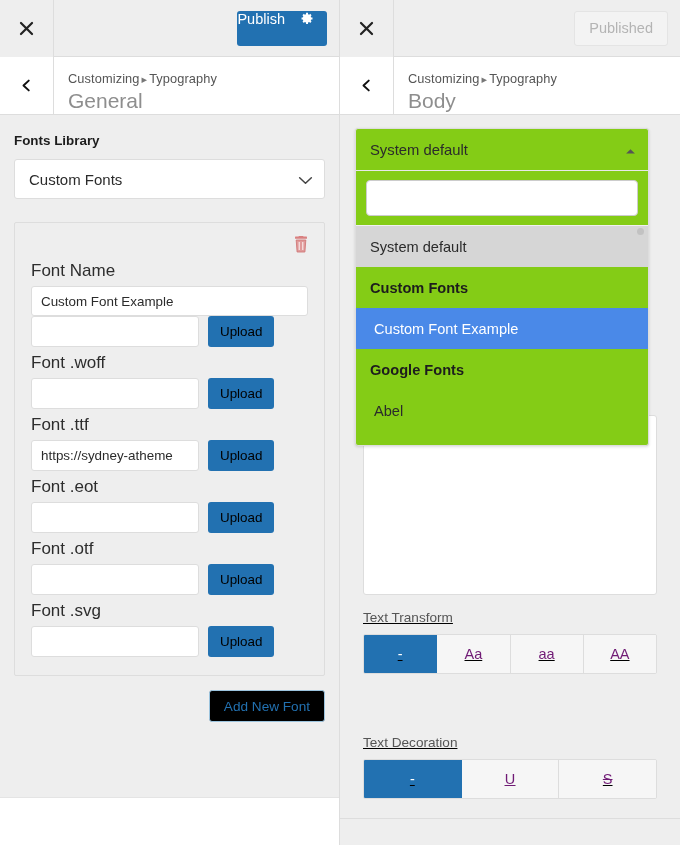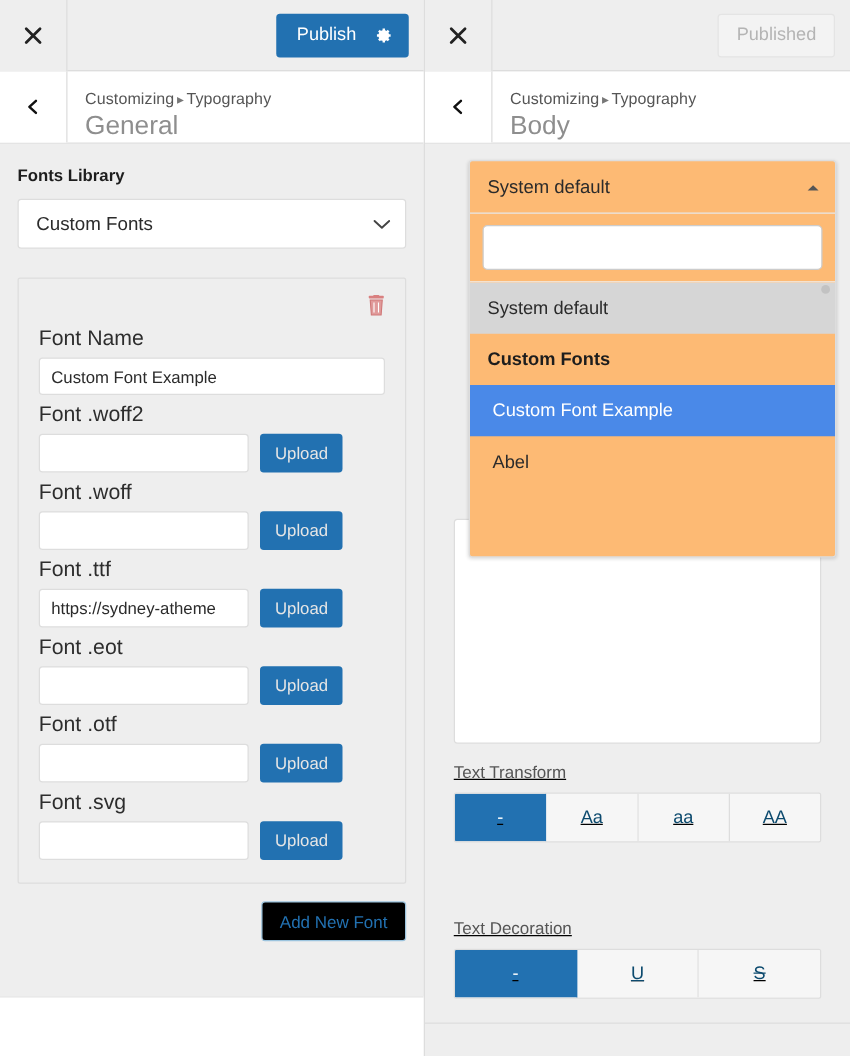--- a/index.html
+++ b/index.html
@@ -41,24 +41,24 @@
   }
   .close-btn svg { width: 17px; height: 17px; }
   .topbar-spacer { flex: 1; }
   .publish-btn {
     margin-right: 12px;
     background: #2271b1;
     color: #fff;
     border: none;
     border-radius: 3px;
     height: 35px;
-    padding: 0 13px 0 16px;
+    padding: 0 13px 0 0;
     font-size: 14.5px;
     display: flex;
-    align-items: center;
+    align-items: flex-start;
     gap: 14px;
     cursor: pointer;
     font-family: "Liberation Sans", sans-serif;
   }
   .publish-btn .gear { display: inline-flex; }
   .published-btn {
     margin-right: 12px;
     background: #f3f3f3;
     color: #b4b4b4;
     border: 1px solid #e4e4e4;
@@ -164,21 +164,21 @@
     gap: 0;
     align-items: center;
   }
   .upload-row .txt-input {
     width: 168px;
     height: 31px;
     margin-right: 9px;
   }
   .upload-btn {
     background: #2271b1;
-    color: #e5e5e5;
+    color: #000000;
     border: none;
     border-radius: 3px;
     height: 31px;
     padding: 0 12px;
     font-size: 13.4px;
     cursor: pointer;
     font-family: "Liberation Sans", sans-serif;
   }
   .add-row {
     display: flex;
@@ -209,27 +209,27 @@
   .ghost-field {
     position: absolute;
     left: 23px; top: 300px;
     width: 294px; height: 180px;
     background: #fff;
     border: 1px solid #ddd;
     border-radius: 3px;
   }
   .dd-wrap {
     position: absolute;
-    left: 35px; top: 13px;
+    left: 15px; top: 13px;
     width: 294px;
     z-index: 5;
     box-shadow: 0 1px 3px rgba(0,0,0,.14);
     border: 1px solid #ddd;
     border-radius: 3px;
-    background: #fdba74;
+    background: #84cc16;
   }
   .dd-head {
     height: 42px;
     display: flex;
     align-items: center;
     padding: 0 12px 0 14px;
     font-size: 14.8px;
     color: #2b2b2b;
     border-bottom: 1px solid #e8e8e8;
     cursor: pointer;
@@ -301,21 +301,21 @@
     border: 1px solid #ddd;
     background: #f6f6f6;
   }
   .btn-group .seg {
     flex: 1;
     height: 38px;
     display: flex;
     align-items: center;
     justify-content: center;
     font-size: 14.5px;
-    color: #0c4a6e;
+    color: #701a75;
     border-right: 1px solid #ddd;
     cursor: pointer;
     background: #f6f6f6;
   }
   .btn-group .seg:last-child { border-right: none; }
   .btn-group .seg.active {
     background: #2271b1;
     color: #fff;
     border-right-color: #2271b1;
   }
@@ -389,21 +389,20 @@
               <rect x="4.6" y="0" width="4.8" height="1.6" rx="0.5" fill="#d98080"></rect>
               <path d="M2.2 4 h9.6 l-0.9 12 h-7.8 z" fill="#e09a9a" stroke="#d07878" stroke-width="0.9"></path>
               <path d="M5.2 6 v8 M8.8 6 v8" stroke="#ffffff" stroke-width="0.9"></path>
             </svg>
           </span>
         </div>
 
         <div class="fld-label">Font Name</div>
         <input class="txt-input" type="text" value="Custom Font Example" style="">
 
-        <div class="fld-label">Font .woff2</div>
         <div class="upload-row">
           <input class="txt-input" type="text" value="" style="">
           <button class="upload-btn">Upload</button>
         </div>
 
         <div class="fld-label">Font .woff</div>
         <div class="upload-row">
           <input class="txt-input" type="text" value="" style="">
           <button class="upload-btn">Upload</button>
         </div>
@@ -480,20 +479,21 @@
             </svg>
           </span>
         </div>
         <div class="dd-search-wrap">
           <input class="dd-search" type="text" value="" style="">
         </div>
         <div class="dd-list">
           <div class="dd-opt hover">System default</div>
           <div class="dd-group">Custom Fonts</div>
           <div class="dd-opt selected">Custom Font Example</div>
+          <div class="dd-group">Google Fonts</div>
           <div class="dd-opt">Abel</div>
           <div class="dd-scroll-track">
             <div class="dd-scroll-thumb"></div>
           </div>
         </div>
       </div>
 
       <div class="rsection" style="position:absolute; left:0; right:0; top:495px;">
         <div class="group-label">Text Transform</div>
         <div class="btn-group">

